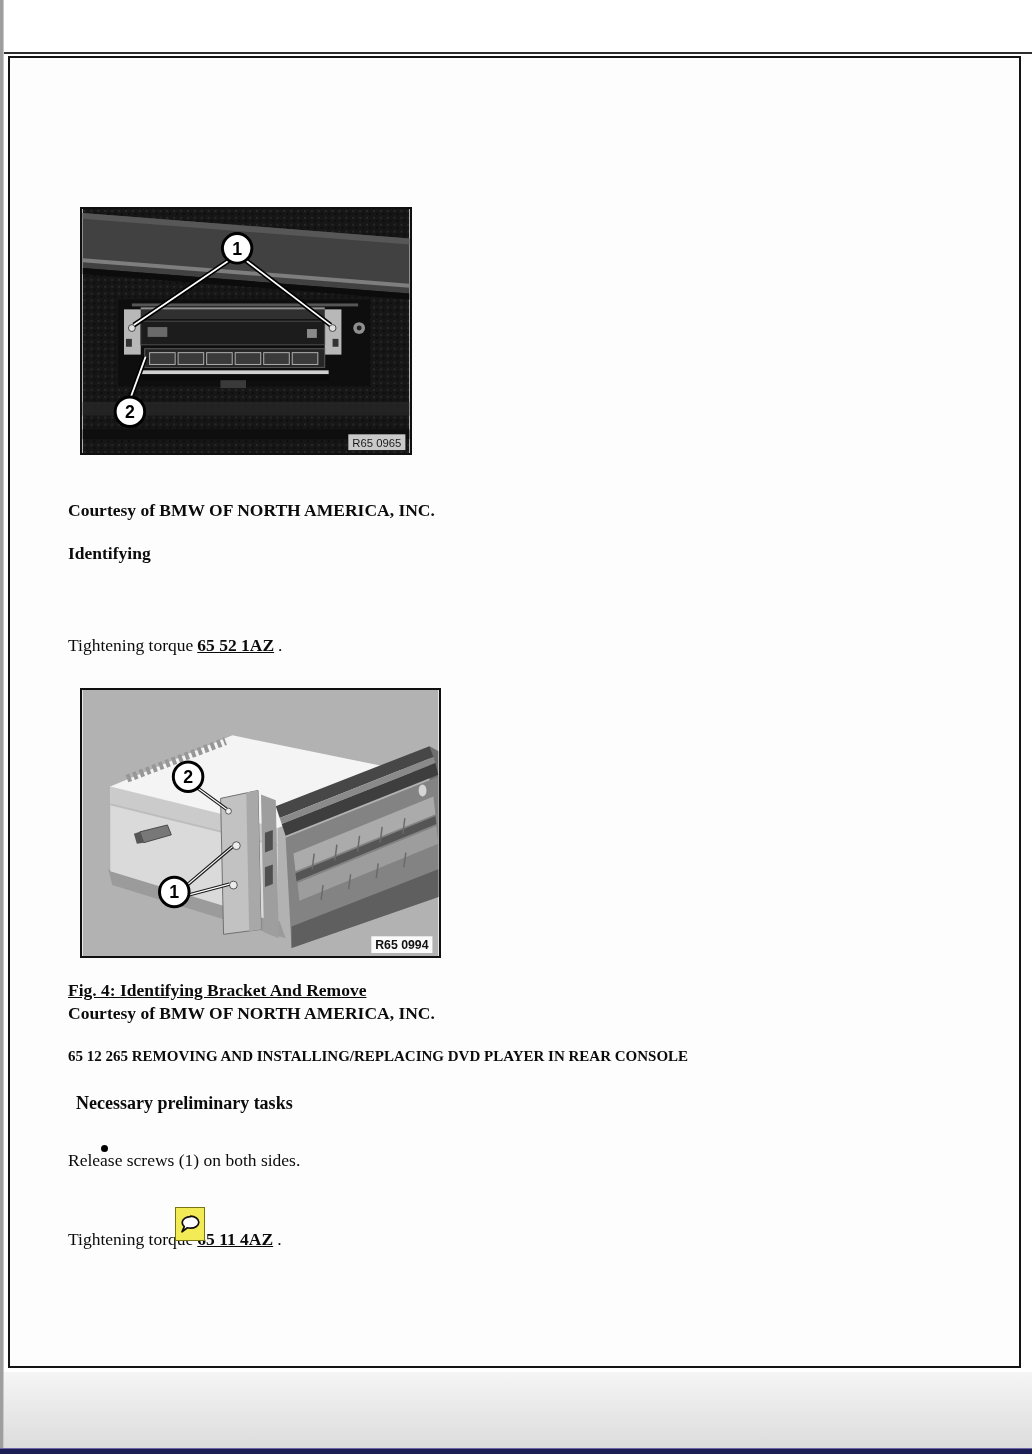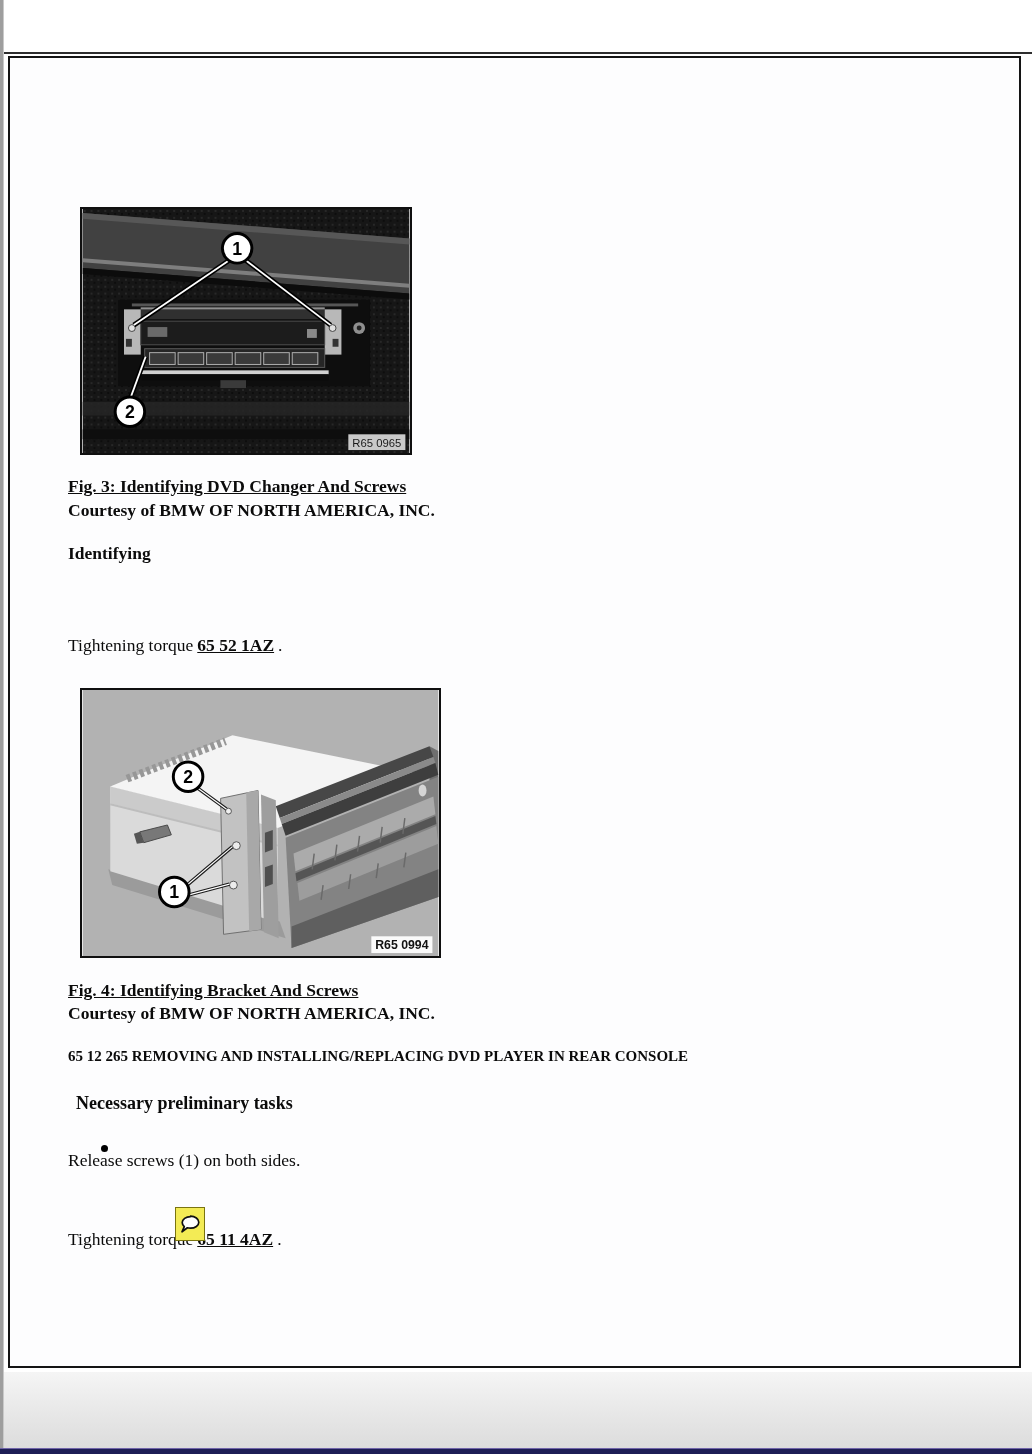--- a/index.html
+++ b/index.html
@@ -140,23 +140,20 @@
       <circle cx="48" cy="206" r="15" fill="#ffffff" stroke="#000" stroke-width="3"></circle>
       <text x="48" y="212.5" text-anchor="middle" font-size="18" font-weight="bold" fill="#000">2</text>
     </g>
 
     <g>
       <rect x="270" y="229" width="58" height="16" fill="#c9c9c9"></rect>
       <text x="299" y="241.5" text-anchor="middle" font-size="11.5" fill="#1a1a1a">R65 0965</text>
     </g>
   </svg>
 
-  <div class="line" style="top:417px">
-    <span class="b u">Fig. 3: Identifying DVD Changer And Screws</span>
-  </div>
   <div class="line" style="top:441px">
     <span class="b">Courtesy of BMW OF NORTH AMERICA, INC.</span>
   </div>
 
   <div class="line" style="top:484px">
     <span class="b">Identifying</span>
   </div>
 
 
   <div class="line" style="top:576px">
@@ -231,21 +228,21 @@
       <text x="93" y="211.5" text-anchor="middle" font-size="18" font-weight="bold" fill="#000">1</text>
     </g>
 
     <g>
       <rect x="293" y="250" width="62" height="17" fill="#fafafa"></rect>
       <text x="324" y="263" text-anchor="middle" font-size="12.5" font-weight="bold" fill="#111">R65 0994</text>
     </g>
   </svg>
 
   <div class="line" style="top:921px">
-    <span class="b u">Fig. 4: Identifying Bracket And Screws</span>
+    <span class="b u">Fig. 4: Identifying Bracket And Remove</span>
   </div>
   <div class="line" style="top:944px">
     <span class="b">Courtesy of BMW OF NORTH AMERICA, INC.</span>
   </div>
 
   <div class="line main-heading" style="top:987px">
     <span>65 12 265 REMOVING AND INSTALLING/REPLACING DVD PLAYER IN REAR CONSOLE</span>
   </div>
 
   <div class="line sub-heading" style="top:1034px">

